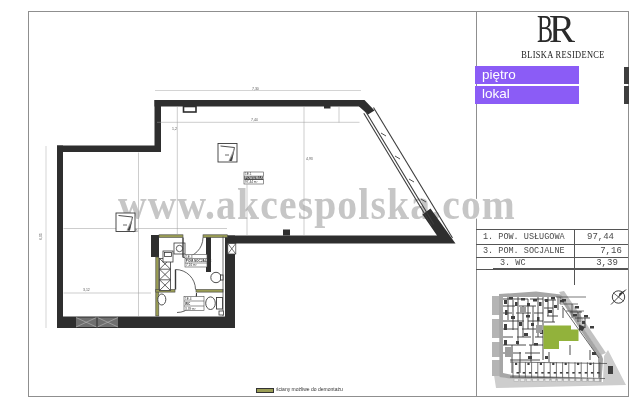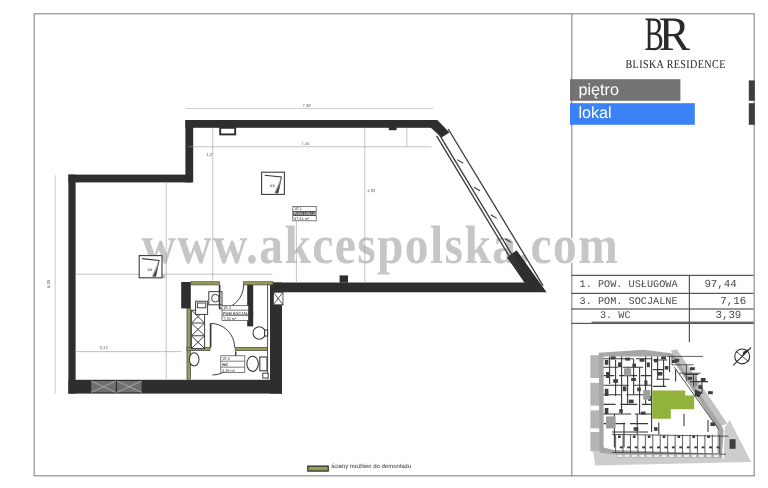--- a/index.html
+++ b/index.html
@@ -207,26 +207,26 @@
 </svg>
 
 <svg class="abs" style="left:530px;top:12px;" width="60" height="34" viewBox="0 0 60 34">
   <text x="7" y="30" font-family="Liberation Serif" font-size="40" fill="#2a2a2a" textLength="16" lengthAdjust="spacingAndGlyphs">B</text>
   <text x="19" y="30" font-family="Liberation Serif" font-size="40" fill="#2a2a2a" textLength="26" lengthAdjust="spacingAndGlyphs">R</text>
 </svg>
 
 <div class="abs" style="left:563px;top:49px;transform:translateX(-50%) scaleX(0.84);font-family:'Liberation Serif',serif;
   font-size:10px;letter-spacing:0.4px;color:#222;white-space:nowrap;">BLISKA RESIDENCE</div>
 
-<div class="abs" style="left:475px;top:66px;width:92px;height:18px;background:#737373;color:#fff;
+<div class="abs" style="left:475px;top:66px;width:104px;height:18px;background:#8b5cf6;color:#fff;
   font-size:13.5px;line-height:17px;padding-left:7px;box-sizing:border-box;">piętro</div>
 
 <div class="abs" style="left:624px;top:66.5px;width:4.5px;height:17px;background:#3e3e3e;"></div>
 
-<div class="abs" style="left:475px;top:86px;width:104px;height:17.5px;background:#3b82f6;color:#fff;
+<div class="abs" style="left:475px;top:86px;width:104px;height:17.5px;background:#8b5cf6;color:#fff;
   font-size:13.5px;line-height:16.5px;padding-left:7px;box-sizing:border-box;">lokal</div>
 
 <div class="abs" style="left:624px;top:86px;width:4.5px;height:17.5px;background:#3e3e3e;"></div>
 
 <div class="abs" style="left:476px;top:229px;width:152px;border-top:1px solid #555;border-bottom:1px solid #555;font-family:Liberation Mono, monospace;">
 
   <div style="position:relative;height:13.5px;border-bottom:1px solid #555;">
     <span style="position:absolute;left:7px;top:2px;font-size:8.5px;color:#4a4a4a;">1. POW. USŁUGOWA</span>
     <span style="position:absolute;left:98px;width:53px;text-align:center;top:2px;font-size:9px;color:#4a4a4a;">97,44</span>
   </div>

